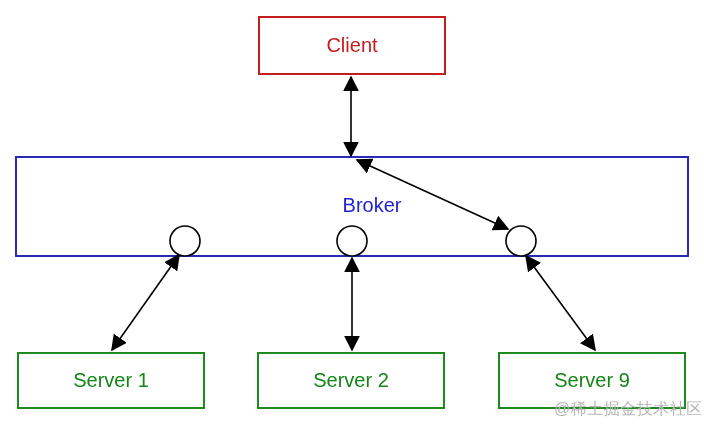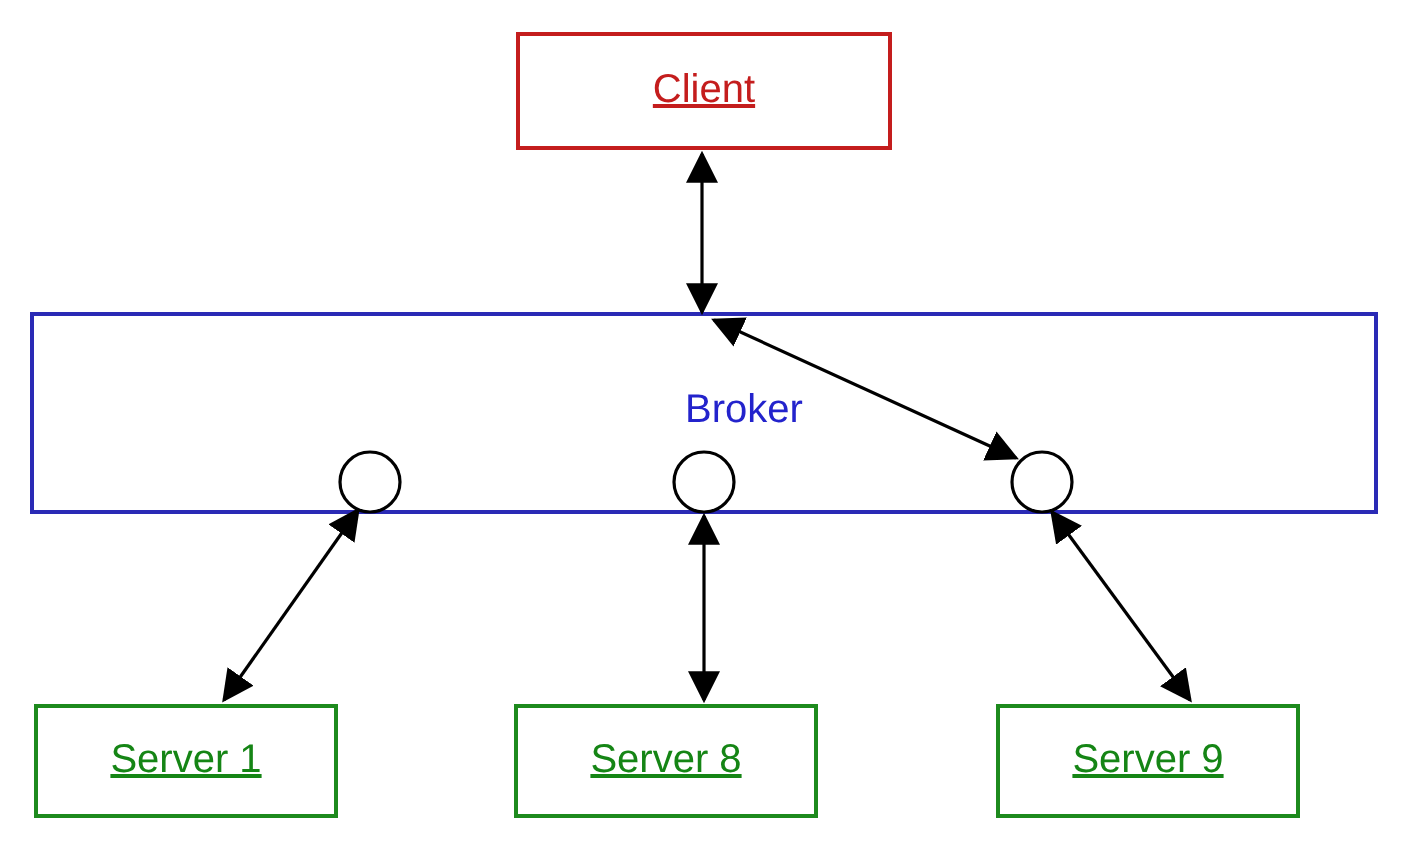--- a/index.html
+++ b/index.html
@@ -16,21 +16,20 @@
     overflow: hidden;
   }
   .node {
     position: absolute;
     display: flex;
     align-items: center;
     justify-content: center;
     background: #ffffff;
     box-sizing: border-box;
     font-size: 20px;
-    text-decoration: underline;
   }
   .client-box {
     left: 258px; top: 16px;
     width: 188px; height: 59px;
     border: 2px solid #c41d1d;
     color: #c41d1d;
   }
   .broker-box {
     left: 15px; top: 156px;
     width: 674px; height: 101px;
@@ -41,21 +40,21 @@
     position: absolute;
     left: 372px; top: 194px;
     transform: translateX(-50%);
     color: #2323cc;
     font-size: 20px;
   }
   .server-box {
     border: 2px solid #1d8a1d;
     color: #158515;
     top: 352px;
-    width: 152px; height: 57px;
+    width: 188px; height: 57px;
   }
   .server1-box { left: 17px; }
   .server2-box { left: 257px; }
   .server3-box { left: 498px; }
   .wires {
     position: absolute;
     left: 0; top: 0;
     width: 704px; height: 428px;
     pointer-events: none;
   }
@@ -77,21 +76,21 @@
   <div class="broker-label">Broker</div>
 
   <div class="node client-box">
     <span>Client</span>
   </div>
 
   <div class="node server-box server1-box">
     <span>Server 1</span>
   </div>
   <div class="node server-box server2-box">
-    <span>Server 8</span>
+    <span>Server 2</span>
   </div>
   <div class="node server-box server3-box">
     <span>Server 9</span>
   </div>
 
   <svg class="wires" width="704" height="428" viewBox="0 0 704 428" xmlns="http://www.w3.org/2000/svg">
     <defs>
       <marker id="ah" viewBox="0 0 10 10" refX="9" refY="5" markerWidth="10" markerHeight="10" orient="auto-start-reverse">
         <path d="M0,0 L10,5 L0,10 z" fill="#000000"></path>
       </marker>
@@ -105,14 +104,15 @@
 
     <line x1="352" y1="258" x2="352" y2="350" stroke="#000000" stroke-width="1.6" marker-start="url(#ah)" marker-end="url(#ah)"></line>
 
     <line x1="526" y1="256" x2="595" y2="350" stroke="#000000" stroke-width="1.6" marker-start="url(#ah)" marker-end="url(#ah)"></line>
 
     <circle cx="185" cy="241" r="15" fill="#ffffff" stroke="#000000" stroke-width="1.6"></circle>
     <circle cx="352" cy="241" r="15" fill="#ffffff" stroke="#000000" stroke-width="1.6"></circle>
     <circle cx="521" cy="241" r="15" fill="#ffffff" stroke="#000000" stroke-width="1.6"></circle>
   </svg>
 
+  <div class="watermark">@稀土掘金技术社区</div>
 
 </div>
 
 </body></html>

